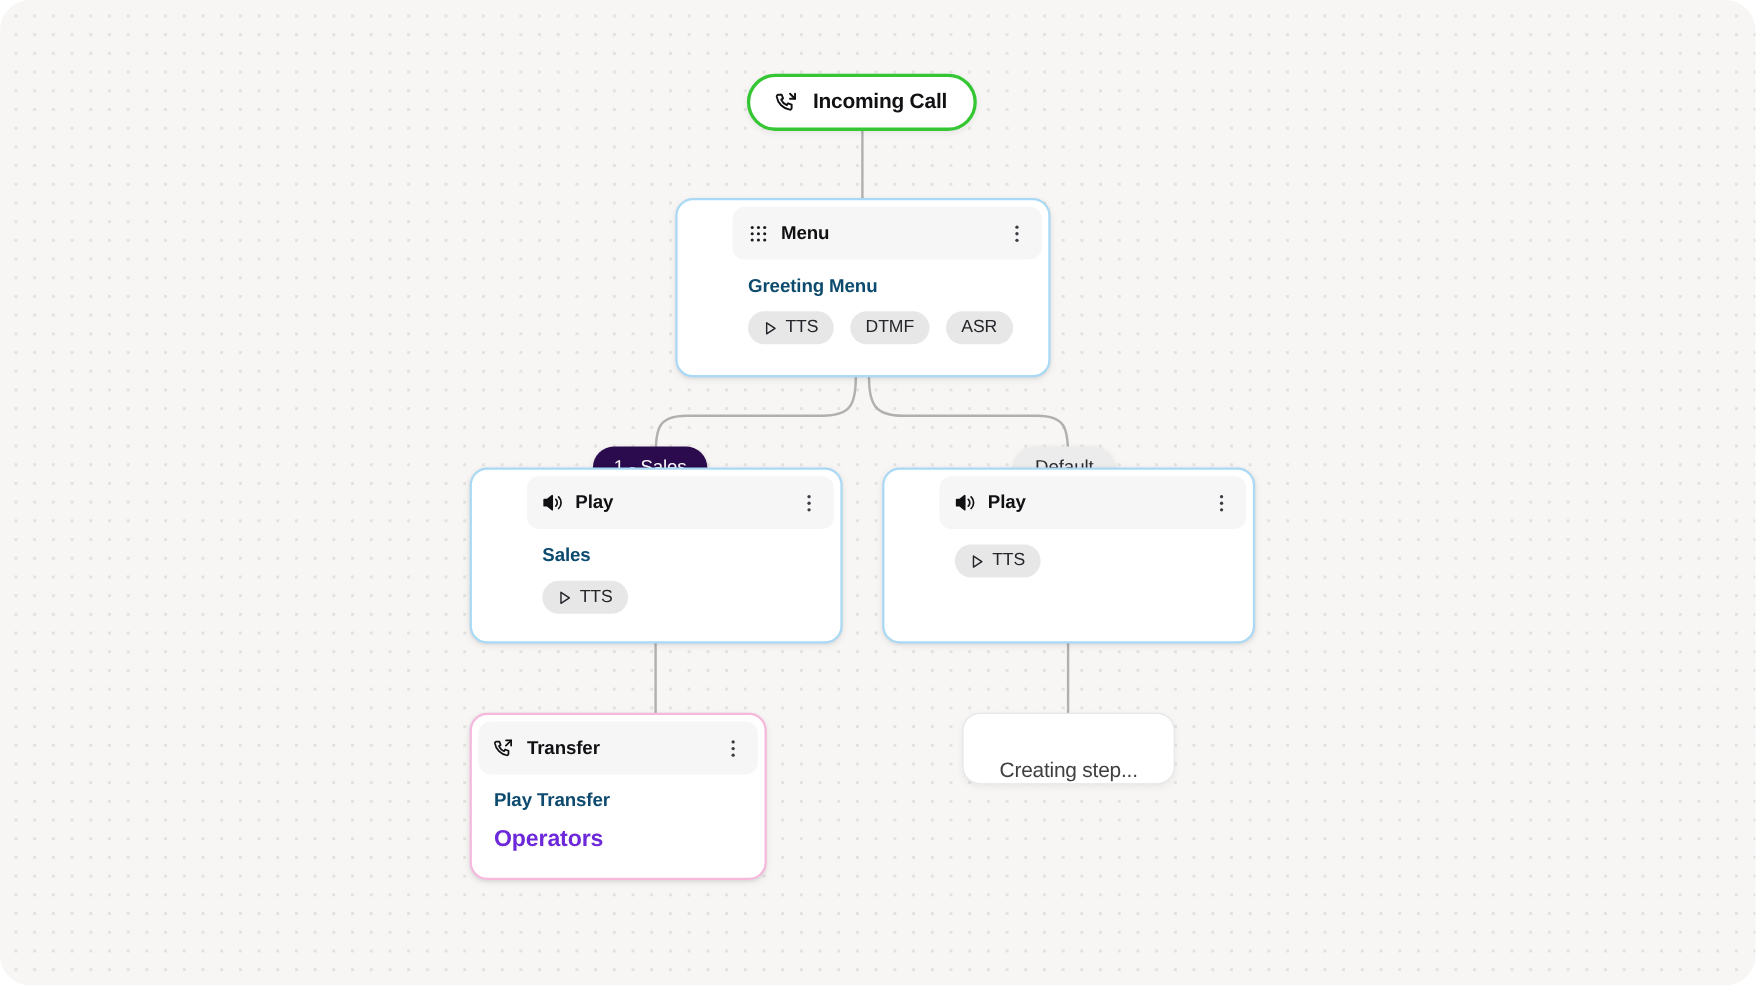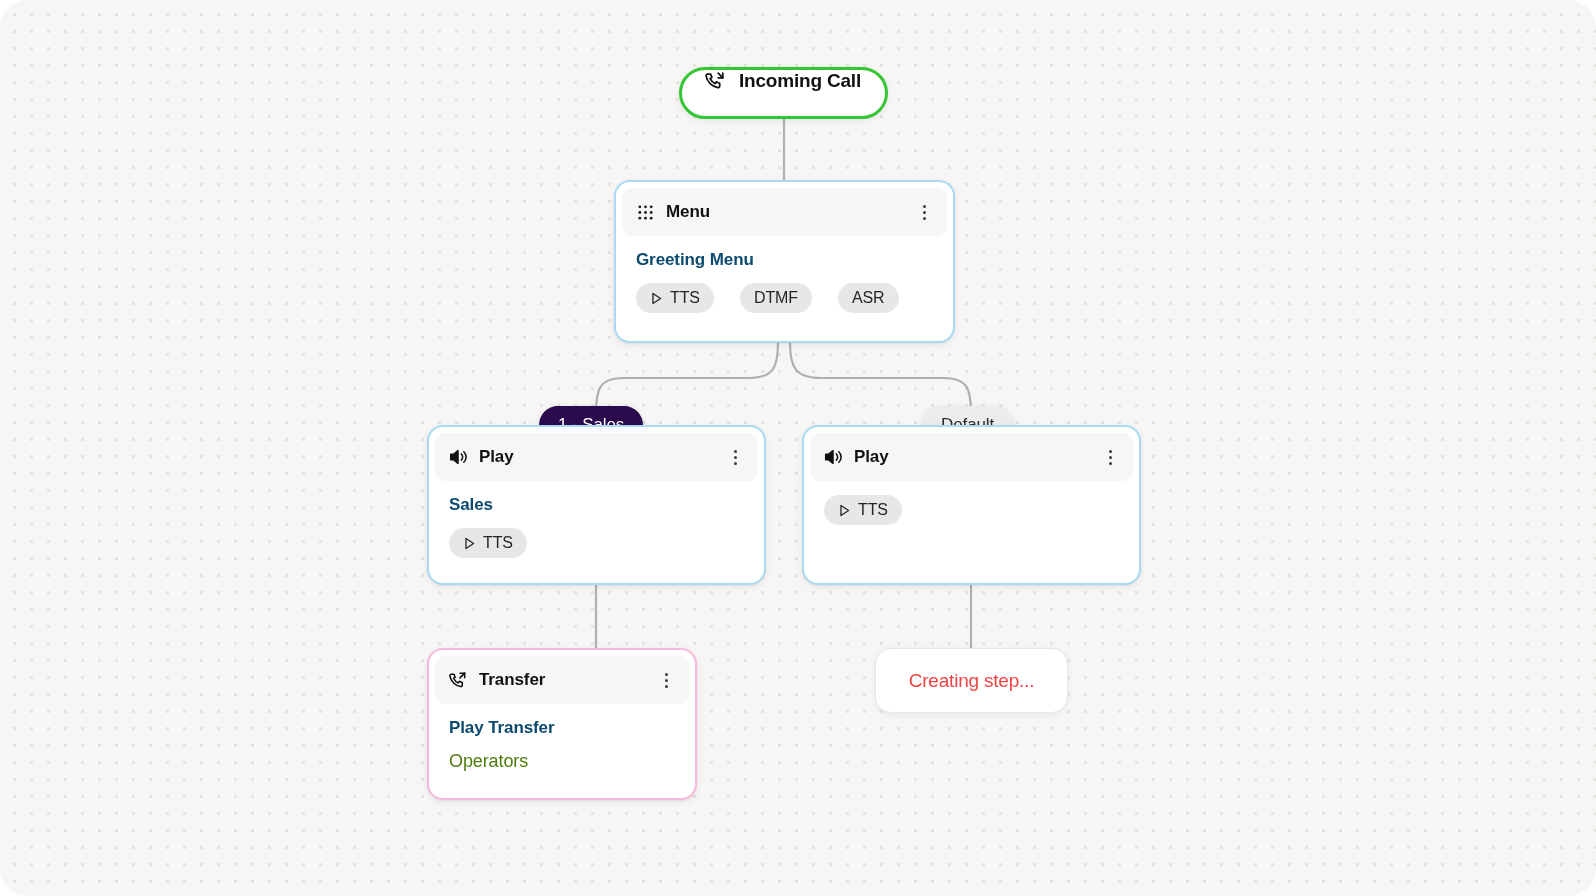--- a/index.html
+++ b/index.html
@@ -34,21 +34,21 @@
   }
 
   
   .node {
     position: absolute;
     box-sizing: border-box;
     background: #ffffff;
     border-radius: 16px;
     box-shadow: 0 2px 7px rgba(20,20,40,0.07), 0 1px 2px rgba(20,20,40,0.05);
   }
-  .node.blue   { border: 2px solid #a9d9f5; }
+  .node.blue   { border: 2px solid #a9d9f5; padding-left: 44px; }
   .node.pink   { border: 2px solid #f7b8dd; }
 
   .node-header {
     display: flex;
     align-items: center;
     height: 48px;
     margin: 6px 6px 0 6px;
     padding: 0 14px 0 13px;
     background: #f6f6f7;
     border-radius: 11px;
@@ -83,47 +83,48 @@
 
   .node-body { padding: 14px 20px 0 20px; }
   .node-subtitle {
     font-size: 17px;
     font-weight: bold;
     color: #0c4a6e;
     letter-spacing: -0.1px;
     margin-bottom: 13px;
   }
   .node-link {
-    font-size: 18px;
-    color: #4d7c0f;
-    letter-spacing: -0.1px;
-  }
-
-  .tags { display: flex; gap: 26px; }
+    font-size: 21px;
+    color: #6d28d9;
+    letter-spacing: -0.1px;
+    font-weight: bold;
+  }
+
+  .tags { display: flex; gap: 15px; }
   .tag {
     display: inline-flex;
     align-items: center;
     gap: 7px;
     height: 30px;
     padding: 0 14px;
     border-radius: 15px;
     background: #e7e7e7;
     font-size: 16px;
     color: #24242a;
     letter-spacing: -0.1px;
     white-space: nowrap;
   }
   .tag .ptri { flex: 0 0 auto; display:block; }
 
   
   .start-node {
     position: absolute;
     box-sizing: border-box;
     display: flex;
-    align-items: flex-start;
+    align-items: center;
     gap: 13px;
     height: 52px;
     padding: 0 24px 0 22px;
     background: #ffffff;
     border: 3px solid #35c633;
     border-radius: 26px;
     box-shadow: 0 2px 6px rgba(20,20,40,0.07);
   }
   .start-node .slabel {
     font-size: 19px;
@@ -147,28 +148,28 @@
     box-shadow: 0 2px 6px rgba(20,20,40,0.12);
   }
   .badge.dark  { background: #2b0a4d; color: #ffffff; }
   .badge.light { background: #ececed; color: #2a2a30; }
 
   
   .placeholder {
     position: absolute;
     box-sizing: border-box;
     display: flex;
-    align-items: center;
+    align-items: flex-end;
     justify-content: center;
     background: #ffffff;
     border: 1px solid #e6e6e8;
     border-radius: 16px;
     box-shadow: 0 2px 7px rgba(20,20,40,0.06);
     font-size: 19px;
-    color: #ef4444;
+    color: #404040;
     letter-spacing: -0.2px;
   }
 </style>
 </head>
 <body>
 
 <div id="canvas">
 
   <svg id="edges" viewBox="0 0 1596 896" width="1596" height="896">
     <g fill="none" stroke="#b0b0b0" stroke-width="2.2" stroke-linecap="round">

